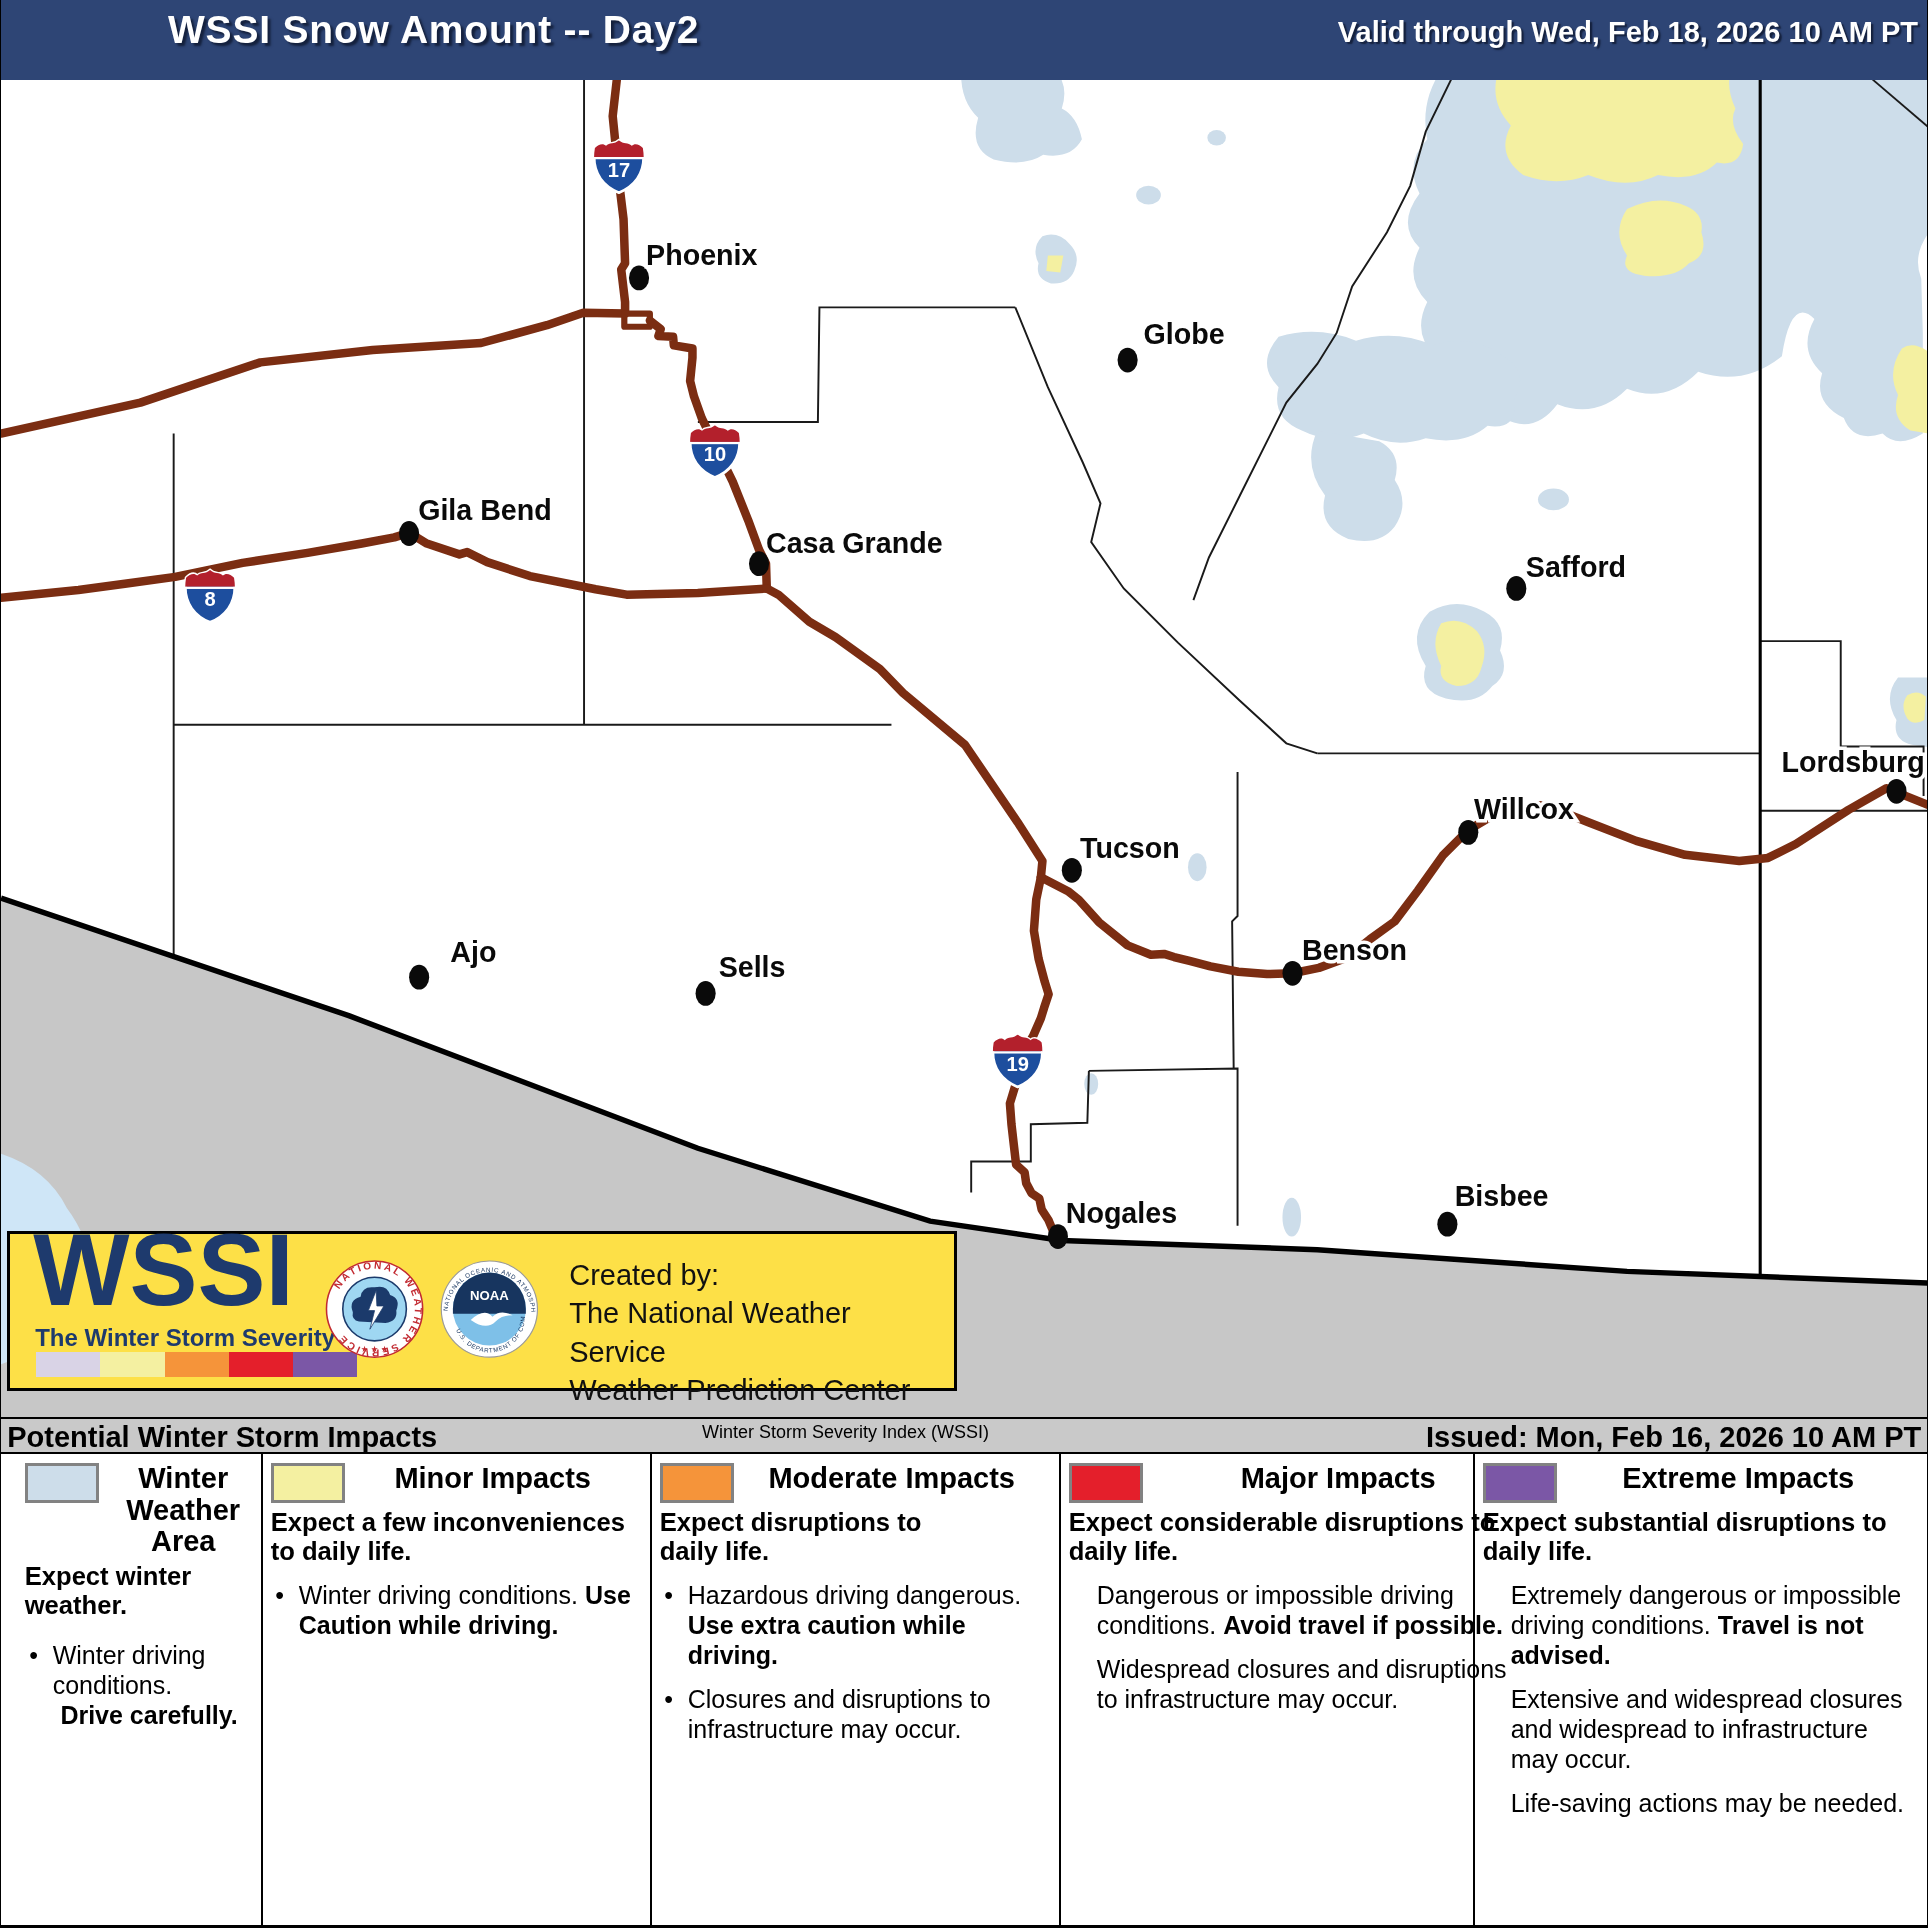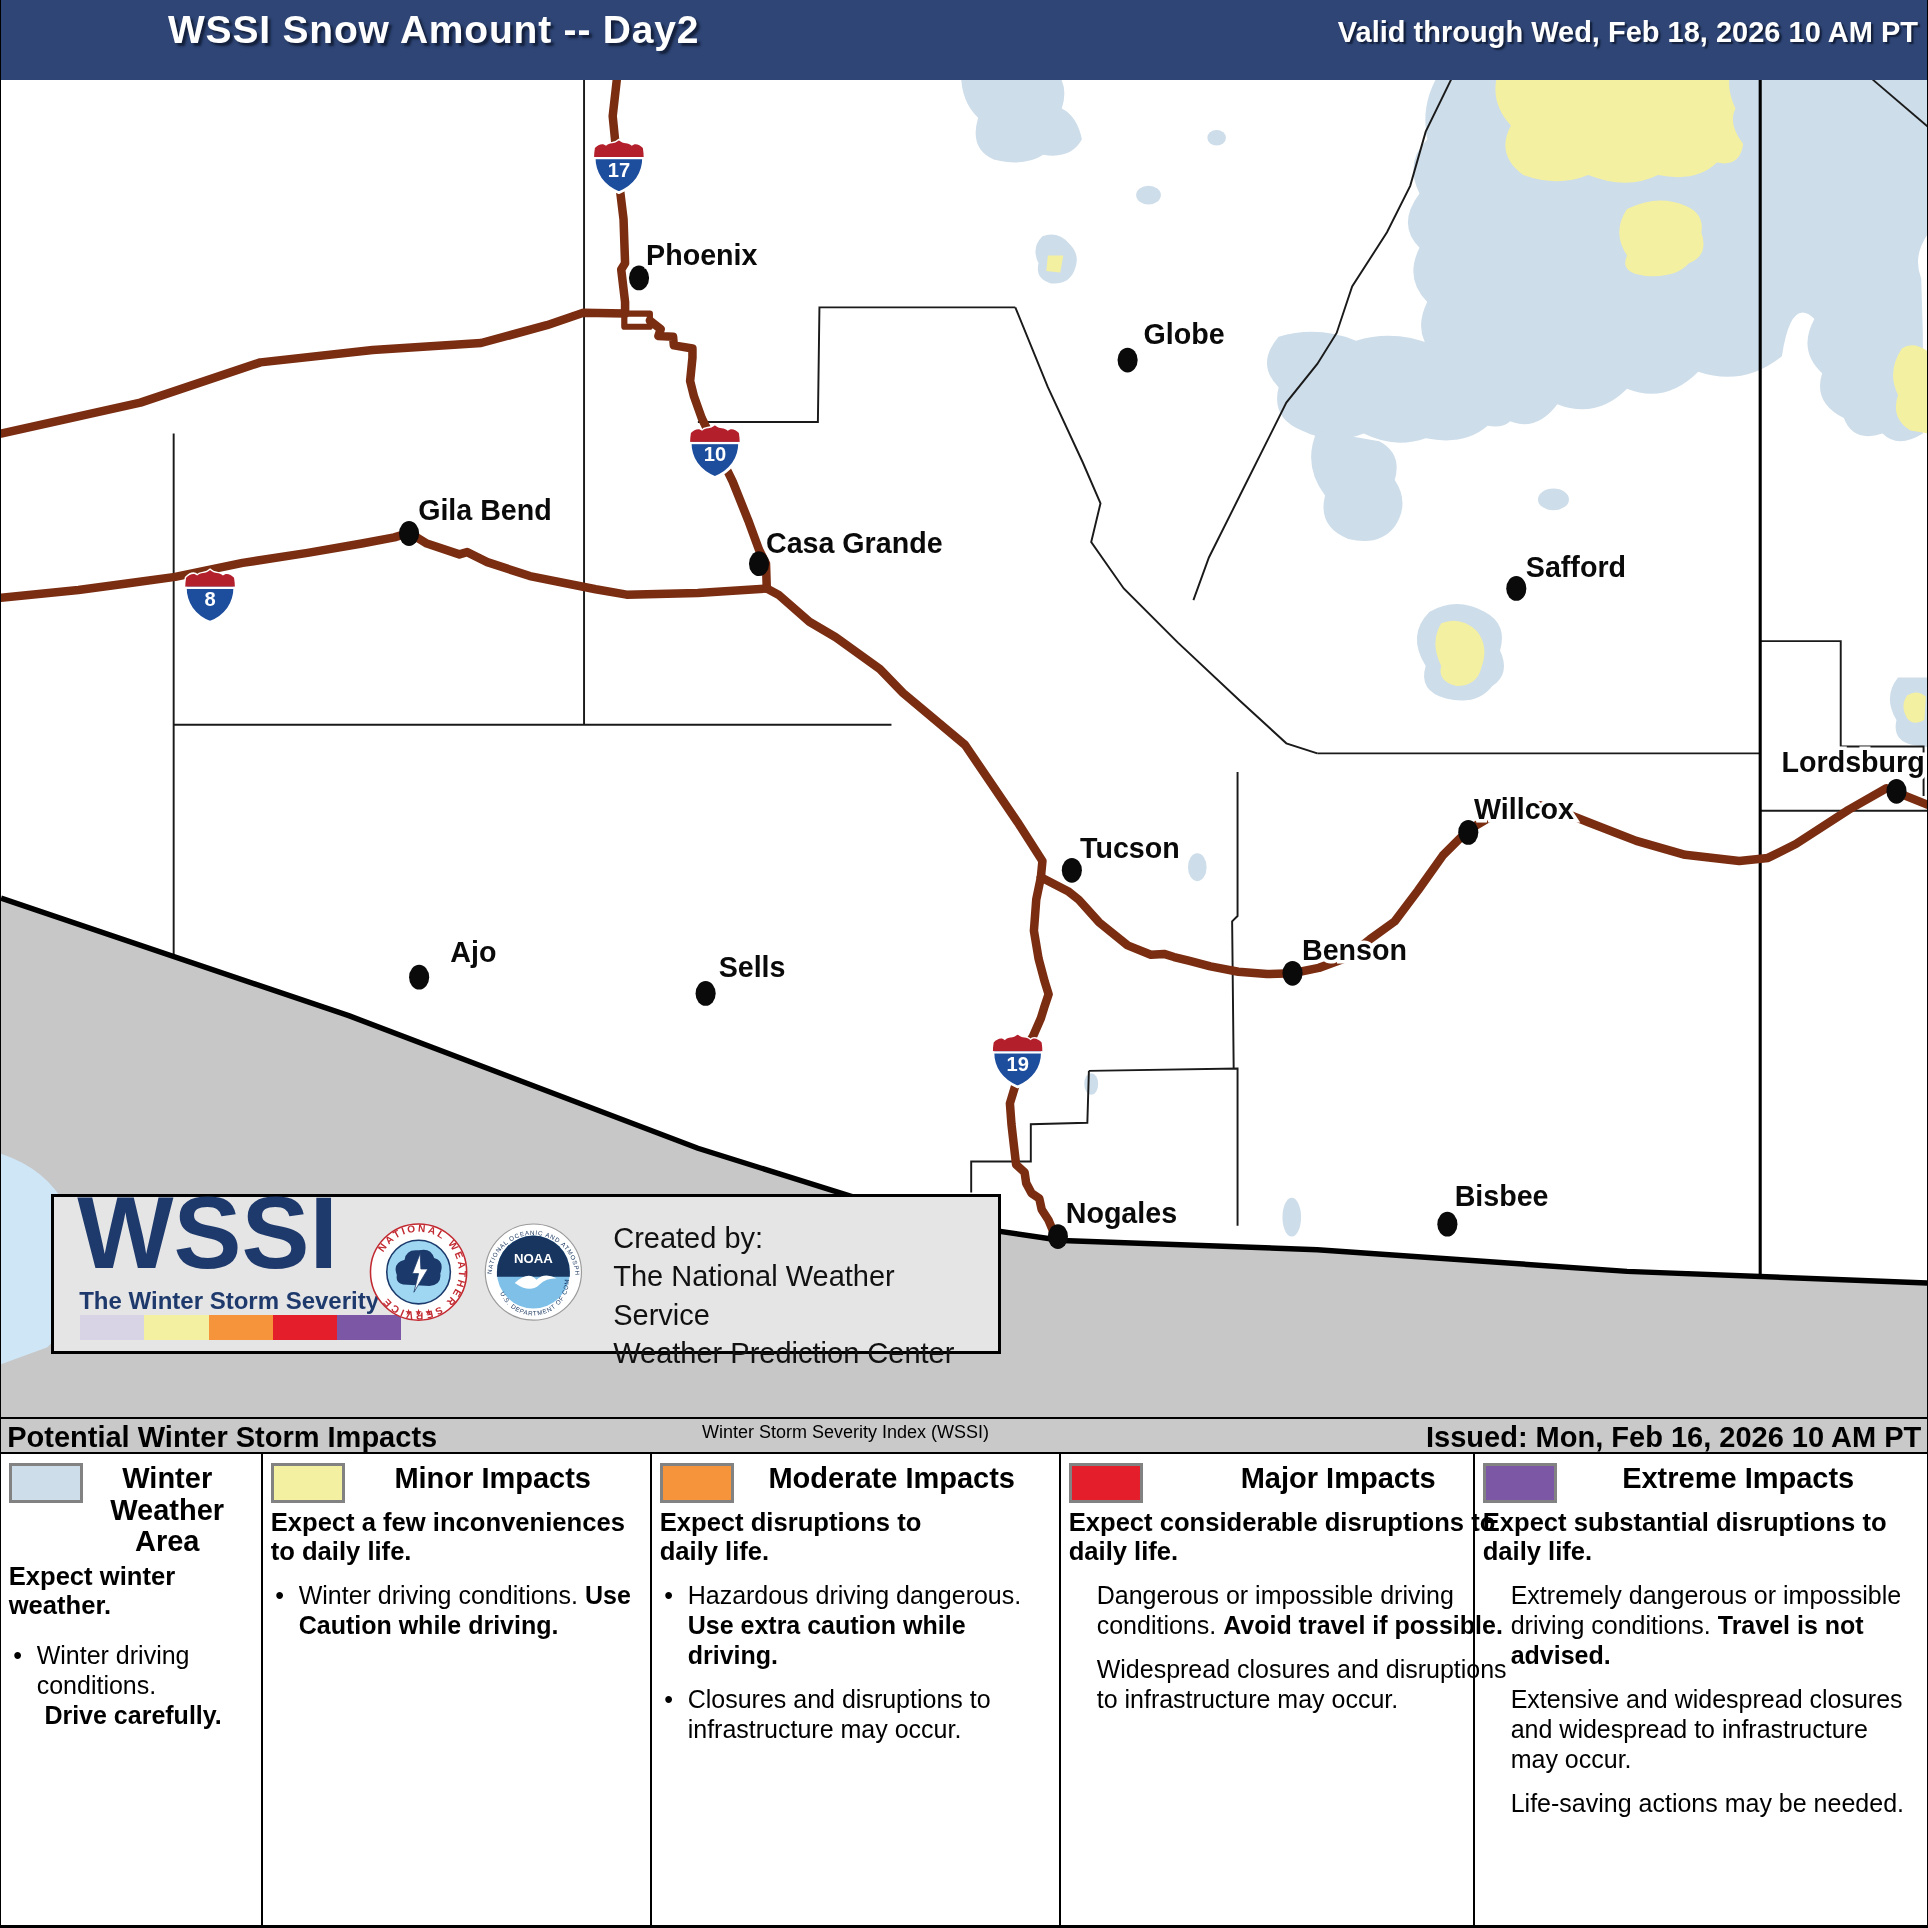--- a/index.html
+++ b/index.html
@@ -4,21 +4,21 @@
 <style>
   html,body{margin:0;padding:0;background:#fff;}
   .page{position:relative;width:1928px;height:1928px;font-family:"Liberation Sans",sans-serif;overflow:hidden;background:#fff;box-sizing:border-box;border-left:1.5px solid #000;border-right:1.5px solid #000;}
   
   .hdr{position:absolute;left:0;top:0;width:1928px;height:80px;z-index:5;}
   .hdr-title{position:absolute;left:167px;top:7.7px;font-size:39px;font-weight:bold;color:#fff;text-shadow:3.1px 3.1px 2.3px #14203c;letter-spacing:0.8px;}
   .hdr-valid{position:absolute;right:11px;top:15.5px;font-size:29px;font-weight:bold;color:#fff;text-shadow:2.3px 2.3px 1.5px #14203c;}
   
   svg.map{position:absolute;left:0;top:0;z-index:1;}
   
-  .logobox{position:absolute;left:6.2px;top:1194px;width:950px;height:160px;background:#e5e5e5;border:3.9px solid #000;box-sizing:border-box;z-index:6;margin-left:44px;}
+  .logobox{position:absolute;left:6.2px;top:1231px;width:950px;height:160px;background:#fde047;border:3.9px solid #000;box-sizing:border-box;z-index:6;}
   .wssi-word{position:absolute;left:23px;top:-22px;font-size:102px;font-weight:bold;color:#1e3a6d;letter-spacing:0px;}
   .wssi-tm{position:absolute;left:331px;top:68px;font-size:15.5px;font-weight:bold;color:#1e3a6d;}
   .wssi-tag{position:absolute;left:25px;top:90px;font-size:24px;font-weight:bold;color:#1e3a6d;}
   .wssi-strip{position:absolute;left:26px;top:118px;width:321px;height:25px;display:flex;}
   .wssi-strip div{flex:1;}
   .created{position:absolute;left:559px;top:22px;font-size:29px;color:#111;line-height:1.32;}
   .badges{position:absolute;left:0;top:0;width:100%;height:100%;}
   
   .bar{position:absolute;left:0;top:1417px;width:1928px;height:37px;background:#c9c9c9;border-top:2.3px solid #000;border-bottom:2.3px solid #000;box-sizing:border-box;z-index:6;}
   .bar-left{position:absolute;left:6.2px;top:1.5px;font-size:29px;font-weight:bold;color:#000;}
@@ -29,21 +29,21 @@
   .col{position:absolute;top:0;height:474px;box-sizing:border-box;padding:7.7px 9.3px 0 7.7px;}
   .col.sep{border-left:2.3px solid #000;}
   .chead{display:flex;align-items:flex-start;margin-bottom:4.6px;}
   .swatch{width:74px;height:40px;border:3.1px solid #828282;box-sizing:border-box;flex:0 0 auto;margin-top:1.5px;}
   .ctitle{flex:1;text-align:center;font-size:29px;font-weight:bold;color:#000;line-height:1.08;padding-top:1.5px;}
   .lead{font-size:25.6px;font-weight:bold;color:#000;line-height:1.16;margin:4.6px 0 12.4px 0;}
   .li{position:relative;font-size:25px;color:#000;line-height:1.2;padding-left:28px;margin-bottom:14px;}
   .li .bullet{position:absolute;left:4.6px;top:0;}
   .li b{font-weight:bold;}
   .li b.block{display:block;margin-left:7.7px;}
-  .c0{left:0;width:260px;}
+  .c0{left:16px;width:260px;}
   .c1{left:260px;width:389px;}
   .c2{left:649px;width:409px;}
   .c3{left:1058px;width:484px;}
   .c4{left:1472px;width:456px;}
   .c0 .lead{margin-bottom:18.6px;}
 </style>
 </head>
 <body>
 
 <div class="page">

